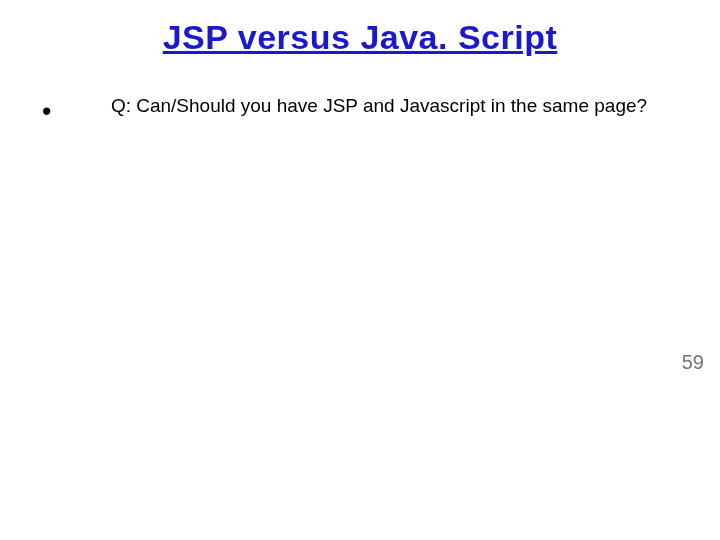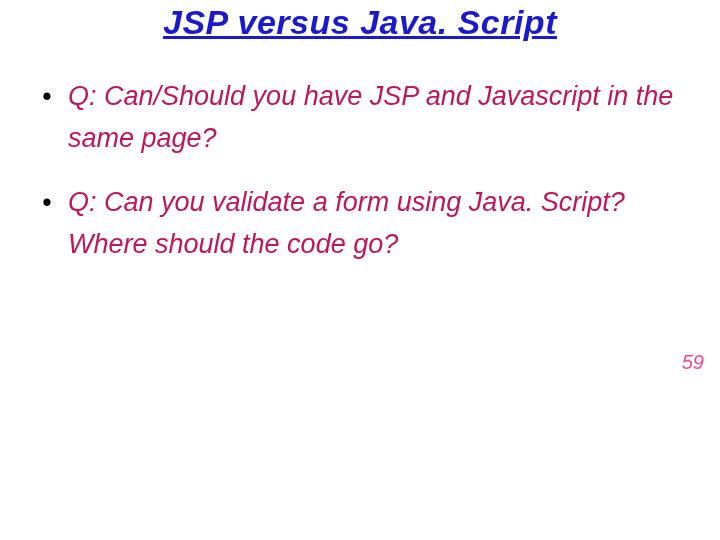--- a/index.html
+++ b/index.html
@@ -11,67 +11,66 @@
     font-family: "Comic Sans MS", "Comic Sans", cursive, sans-serif;
     color: #000000;
     position: relative;
     overflow: hidden;
   }
   .slide {
     width: 720px;
     height: 384px;
     position: relative;
     box-sizing: border-box;
-    padding: 3px 30px 0 30px;
-    font-style: italic;
+    padding: 18px 30px 0 30px;
   }
   .title {
     text-align: center;
     font-size: 34px;
     font-weight: bold;
     color: #1a1acc;
     text-decoration: underline;
     margin: 0 0 34px 0;
     letter-spacing: 0.5px;
   }
   ul.bullets {
     list-style: none;
     padding: 0 0 0 8px;
     margin: 0;
   }
   ul.bullets > li {
-    font-size: 27px;
+    font-size: 19px;
     line-height: 1.55;
-    color: #be185d;
+    color: #000000;
     margin-bottom: 22px;
     position: relative;
     padding-left: 30px;
+    text-align: center;
   }
   ul.bullets > li::before {
     content: "•";
     position: absolute;
     left: 4px;
     top: 0;
     color: #000000;
     font-size: 27px;
   }
   .page-num {
     position: absolute;
     right: 16px;
     bottom: 10px;
     font-size: 20px;
-    color: #ec4899;
+    color: #737373;
     font-family: "Comic Sans MS", "Comic Sans", cursive, sans-serif;
   }
 </style>
 </head>
 <body>
 
 <div class="slide">
   <h1 class="title">JSP versus Java. Script</h1>
 
   <ul class="bullets">
     <li>Q: Can/Should you have JSP and Javascript in the same page?</li>
-    <li>Q: Can you validate a form using Java. Script? Where should the code go?</li>
   </ul>
 
   <div class="page-num">59</div>
 </div>
 
 </body></html>

